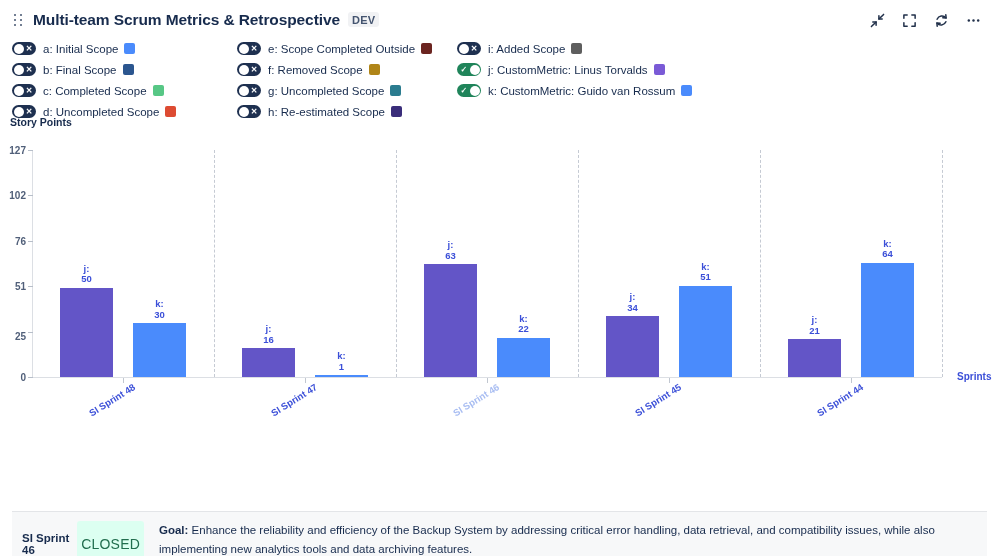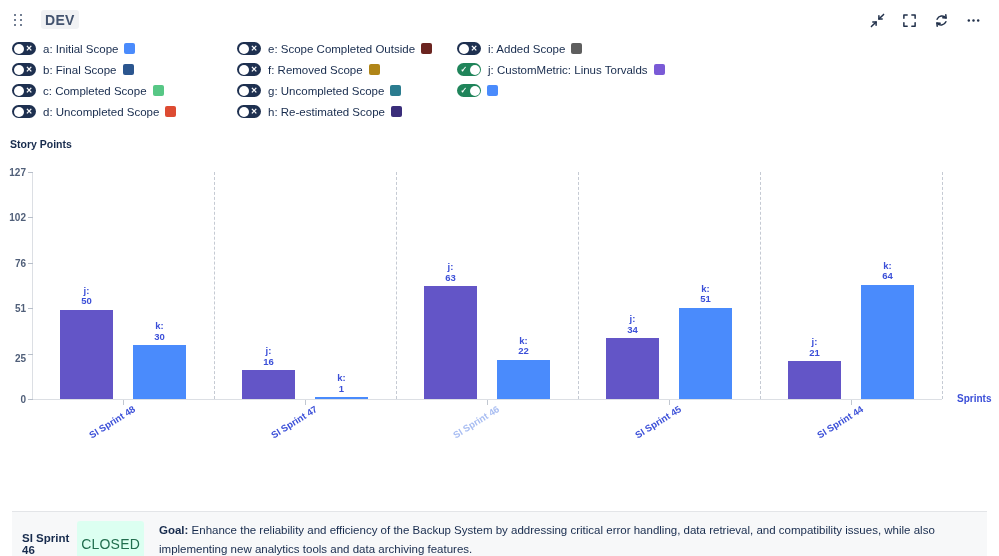--- a/index.html
+++ b/index.html
@@ -15,21 +15,21 @@
   
   .header { display:flex; align-items:center; padding: 8px 14px 6px 14px; height:38px; }
   .drag-handle {
     width:10px; height:14px; margin-right:9px; margin-top:2px;
     display:grid; grid-template-columns:3px 3px; grid-template-rows:3px 3px 3px;
     gap:2px 3px; cursor:grab;
   }
   .drag-handle i { display:block; width:2px; height:2px; background:#44546f; border-radius:50%; }
   .title { font-size:15.5px; font-weight:700; color:#172b4d; letter-spacing:-0.1px; }
   .env-badge {
-    margin-left:8px; font-size:14px; font-weight:700; color:#44546f;
+    margin-left:8px; font-size:11px; font-weight:700; color:#44546f;
     background:#f1f2f4; border-radius:3px; padding:2px 4px 1px 4px; letter-spacing:0.3px;
     position:relative; top:-1px;
   }
   .header-actions { margin-left:auto; display:flex; align-items:center; gap:17px; padding-right:4px; }
   .hicon { width:15px; height:15px; color:#21304a; cursor:pointer; display:block; }
   .hicon svg { display:block; }
 
   
   .controls { display:flex; padding: 2px 0 0 12px; }
   .col-label { font-size:11.5px; font-weight:700; color:#172b4d; margin-bottom:6px; }
@@ -52,21 +52,21 @@
   .knob { width:10px; height:10px; border-radius:50%; background:#fff; position:absolute; }
   .toggle.off .knob { left:1.5px; }
   .toggle.on  .knob { right:1.5px; }
   .tmark { position:absolute; font-size:8px; line-height:1; color:#fff; font-weight:700; }
   .toggle.off .tmark { right:3.5px; top:3px; }
   .toggle.on  .tmark { left:3.5px; top:3px; }
   .metric-label { font-size:11.5px; color:#172b4d; margin-left:7px; white-space:nowrap; }
   .swatch { width:11px; height:11px; border-radius:2px; margin-left:6px; flex:none; }
 
   
-  .chart-wrap { position:relative; margin-top:22px; height:300px; }
+  .chart-wrap { position:relative; height:300px; }
   .y-title { position:absolute; left:10px; top:-4px; font-size:10.5px; font-weight:700; color:#172b4d; }
   .plot { position:absolute; left:0; top:0; width:999px; height:300px; }
   .ytick-label {
     position:absolute; font-size:10px; font-weight:700; color:#505f79;
     text-align:right; width:24px; transform:translateY(-50%);
   }
   .ytick-mark { position:absolute; width:5px; height:1px; background:#b7bec9; }
   .yaxis-line { position:absolute; left:32px; width:1px; background:#dcdfe4; }
   .xaxis-line { position:absolute; height:1px; background:#dcdfe4; }
   .divider { position:absolute; width:0; border-left:1px dashed #c5cad3; }
@@ -112,20 +112,21 @@
 
   <div class="header">
     <div class="drag-handle">
       <i></i>
         <i></i>
         <i></i>
         <i></i>
         <i></i>
         <i></i>
     </div>
+    <div class="title">Multi-team Scrum Metrics &amp; Retrospective</div>
     <div class="env-badge">DEV</div>
 
     <div class="header-actions">
       <span class="hicon">
         <svg viewBox="0 0 16 16" width="15" height="15" fill="none" stroke="#21304a" stroke-width="1.6" stroke-linecap="round" stroke-linejoin="round">
           <path d="M14.5 1.5 L9.5 6.5"></path>
             <path d="M9.5 3 L9.5 6.5 L13 6.5"></path>
           <path d="M1.5 14.5 L6.5 9.5"></path>
             <path d="M6.5 13 L6.5 9.5 L3 9.5"></path>
         </svg>
@@ -243,20 +244,21 @@
                 <span class="tmark">✓</span>
               </div>
               <span class="metric-label">j: CustomMetric: Linus Torvalds</span>
               <span class="swatch" style="background: rgb(122, 90, 214);"></span>
             </div>
             <div class="metric-row">
               <div class="toggle on">
                 <div class="knob"></div>
                 <span class="tmark">✓</span>
               </div>
+              <span class="metric-label">k: CustomMetric: Guido van Rossum</span>
               <span class="swatch" style="background: rgb(74, 139, 252);"></span>
             </div>
           </div>
       </div>
     </div>
   </div>
 
   <div class="chart-wrap">
     <div class="y-title">Story Points</div>
     <div class="plot" id="plot">

